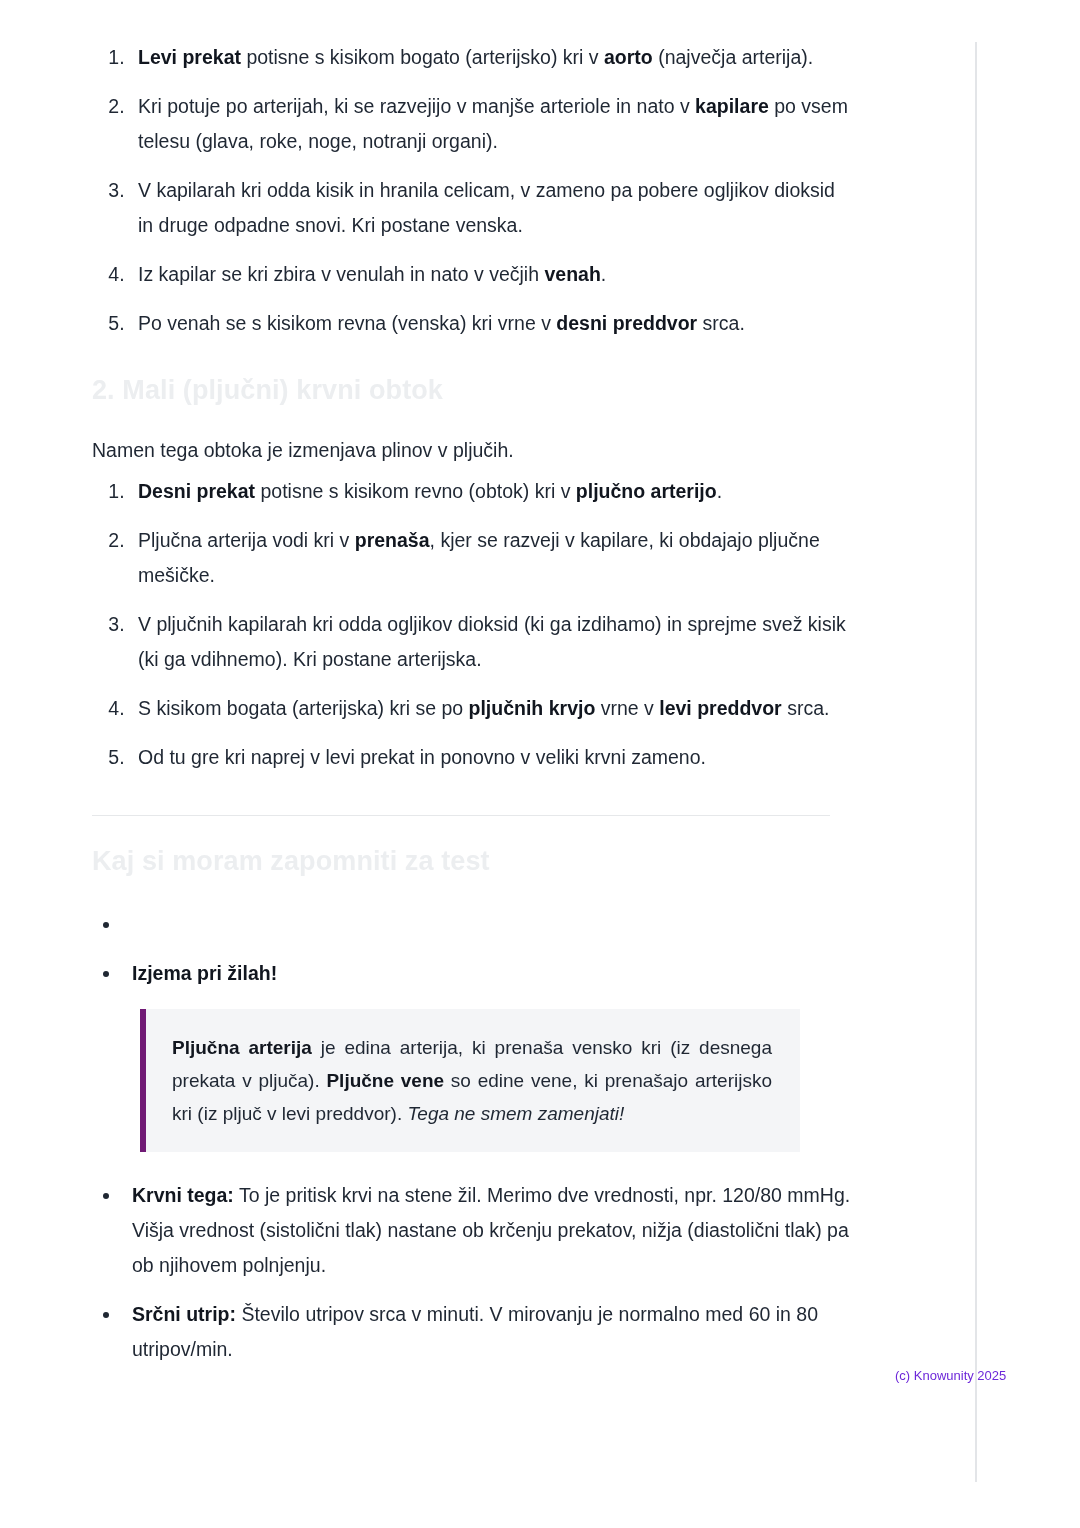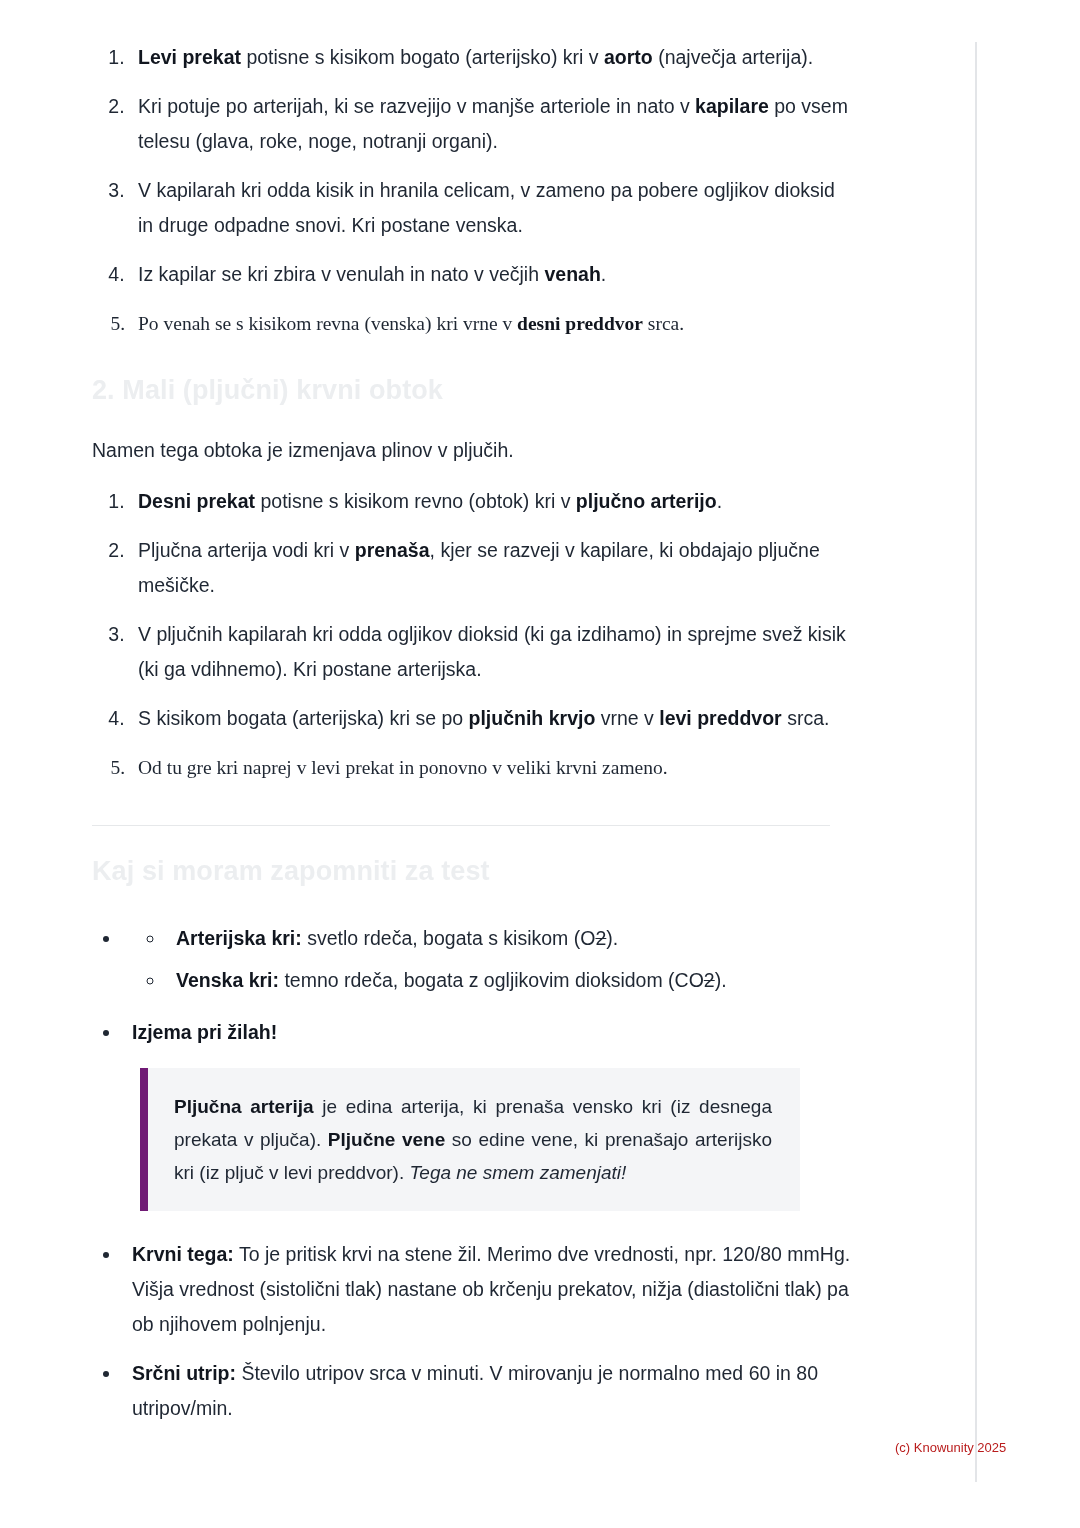--- a/index.html
+++ b/index.html
@@ -41,35 +41,35 @@
     padding-left: 38px;
     list-style-type: decimal;
   }
   ol.steps > li {
     font-size: 19.5px;
     line-height: 35px;
     margin-bottom: 14px;
     padding-left: 8px;
     color: #1f2733;
   }
-  ol.steps > li:last-child { margin-bottom: 0; font-family: Liberation Serif, serif; }
+  ol.steps > li:last-child { margin-bottom: 0; }
 
   b, strong { font-weight: bold; color: #11161f; }
 
   h2.ghost {
     font-size: 27px;
     font-weight: bold;
     color: #eceef0;
     margin: 34px 0 28px 0;
     letter-spacing: 0.1px;
   }
   p.intro {
     font-size: 19.5px;
     line-height: 32px;
-    margin: 0 0 18px 0;
+    margin: 0 0 8px 0;
     color: #1f2733;
   }
   hr.divider {
     border: none;
     border-top: 1px solid #e6e8ea;
     margin: 40px 0 0 0;
     width: 738px;
   }
   h2.ghost.second {
     margin: 30px 0 30px 0;
@@ -95,40 +95,40 @@
     font-size: 19.5px;
     line-height: 42px;
     margin-bottom: 0;
     padding-left: 10px;
   }
   .strike-2 { text-decoration: line-through; }
 
   .callout {
     margin: 18px 0 26px 8px;
     background: #f4f5f7;
-    border-left: 8px solid #701a75;
+    border-left: 6px solid #701a75;
     padding: 22px 28px 22px 26px;
     width: 660px;
     box-sizing: border-box;
   }
   .callout p {
     margin: 0;
     font-size: 19px;
     line-height: 33px;
     text-align: justify;
     color: #1f2733;
   }
   .callout em { font-style: italic; }
 
   .watermark {
     position: absolute;
     left: 895px;
-    top: 1440px;
+    top: 1368px;
     font-size: 13px;
-    color: #b91c1c;
+    color: #6d28d9;
     white-space: nowrap;
   }
 </style>
 </head>
 <body>
 
 <div class="page">
   <div class="right-rule"></div>
 
   <div class="content">
@@ -172,28 +172,20 @@
         <span>Od tu gre kri naprej v levi prekat in ponovno v veliki krvni zameno.</span>
       </li>
     </ol>
 
     <hr class="divider">
 
     <h2 class="ghost second">Kaj si moram zapomniti za test</h2>
 
     <ul class="bullets">
       <li>
-        <ul class="sub">
-          <li>
-            <b>Arterijska kri:</b><span> svetlo rdeča, bogata s kisikom (O</span><span class="strike-2">2</span><span>).</span>
-          </li>
-          <li>
-            <b>Venska kri:</b><span> temno rdeča, bogata z ogljikovim dioksidom (CO</span><span class="strike-2">2</span><span>).</span>
-          </li>
-        </ul>
       </li>
 
       <li>
         <b>Izjema pri žilah!</b>
         <div class="callout">
           <p>
             <b>Pljučna arterija</b><span> je edina arterija, ki prenaša vensko kri (iz desnega prekata v pljuča). </span><b>Pljučne vene</b><span> so edine vene, ki prenašajo arterijsko kri (iz pljuč v levi preddvor). </span><em>Tega ne smem zamenjati!</em>
           </p>
         </div>
       </li>

